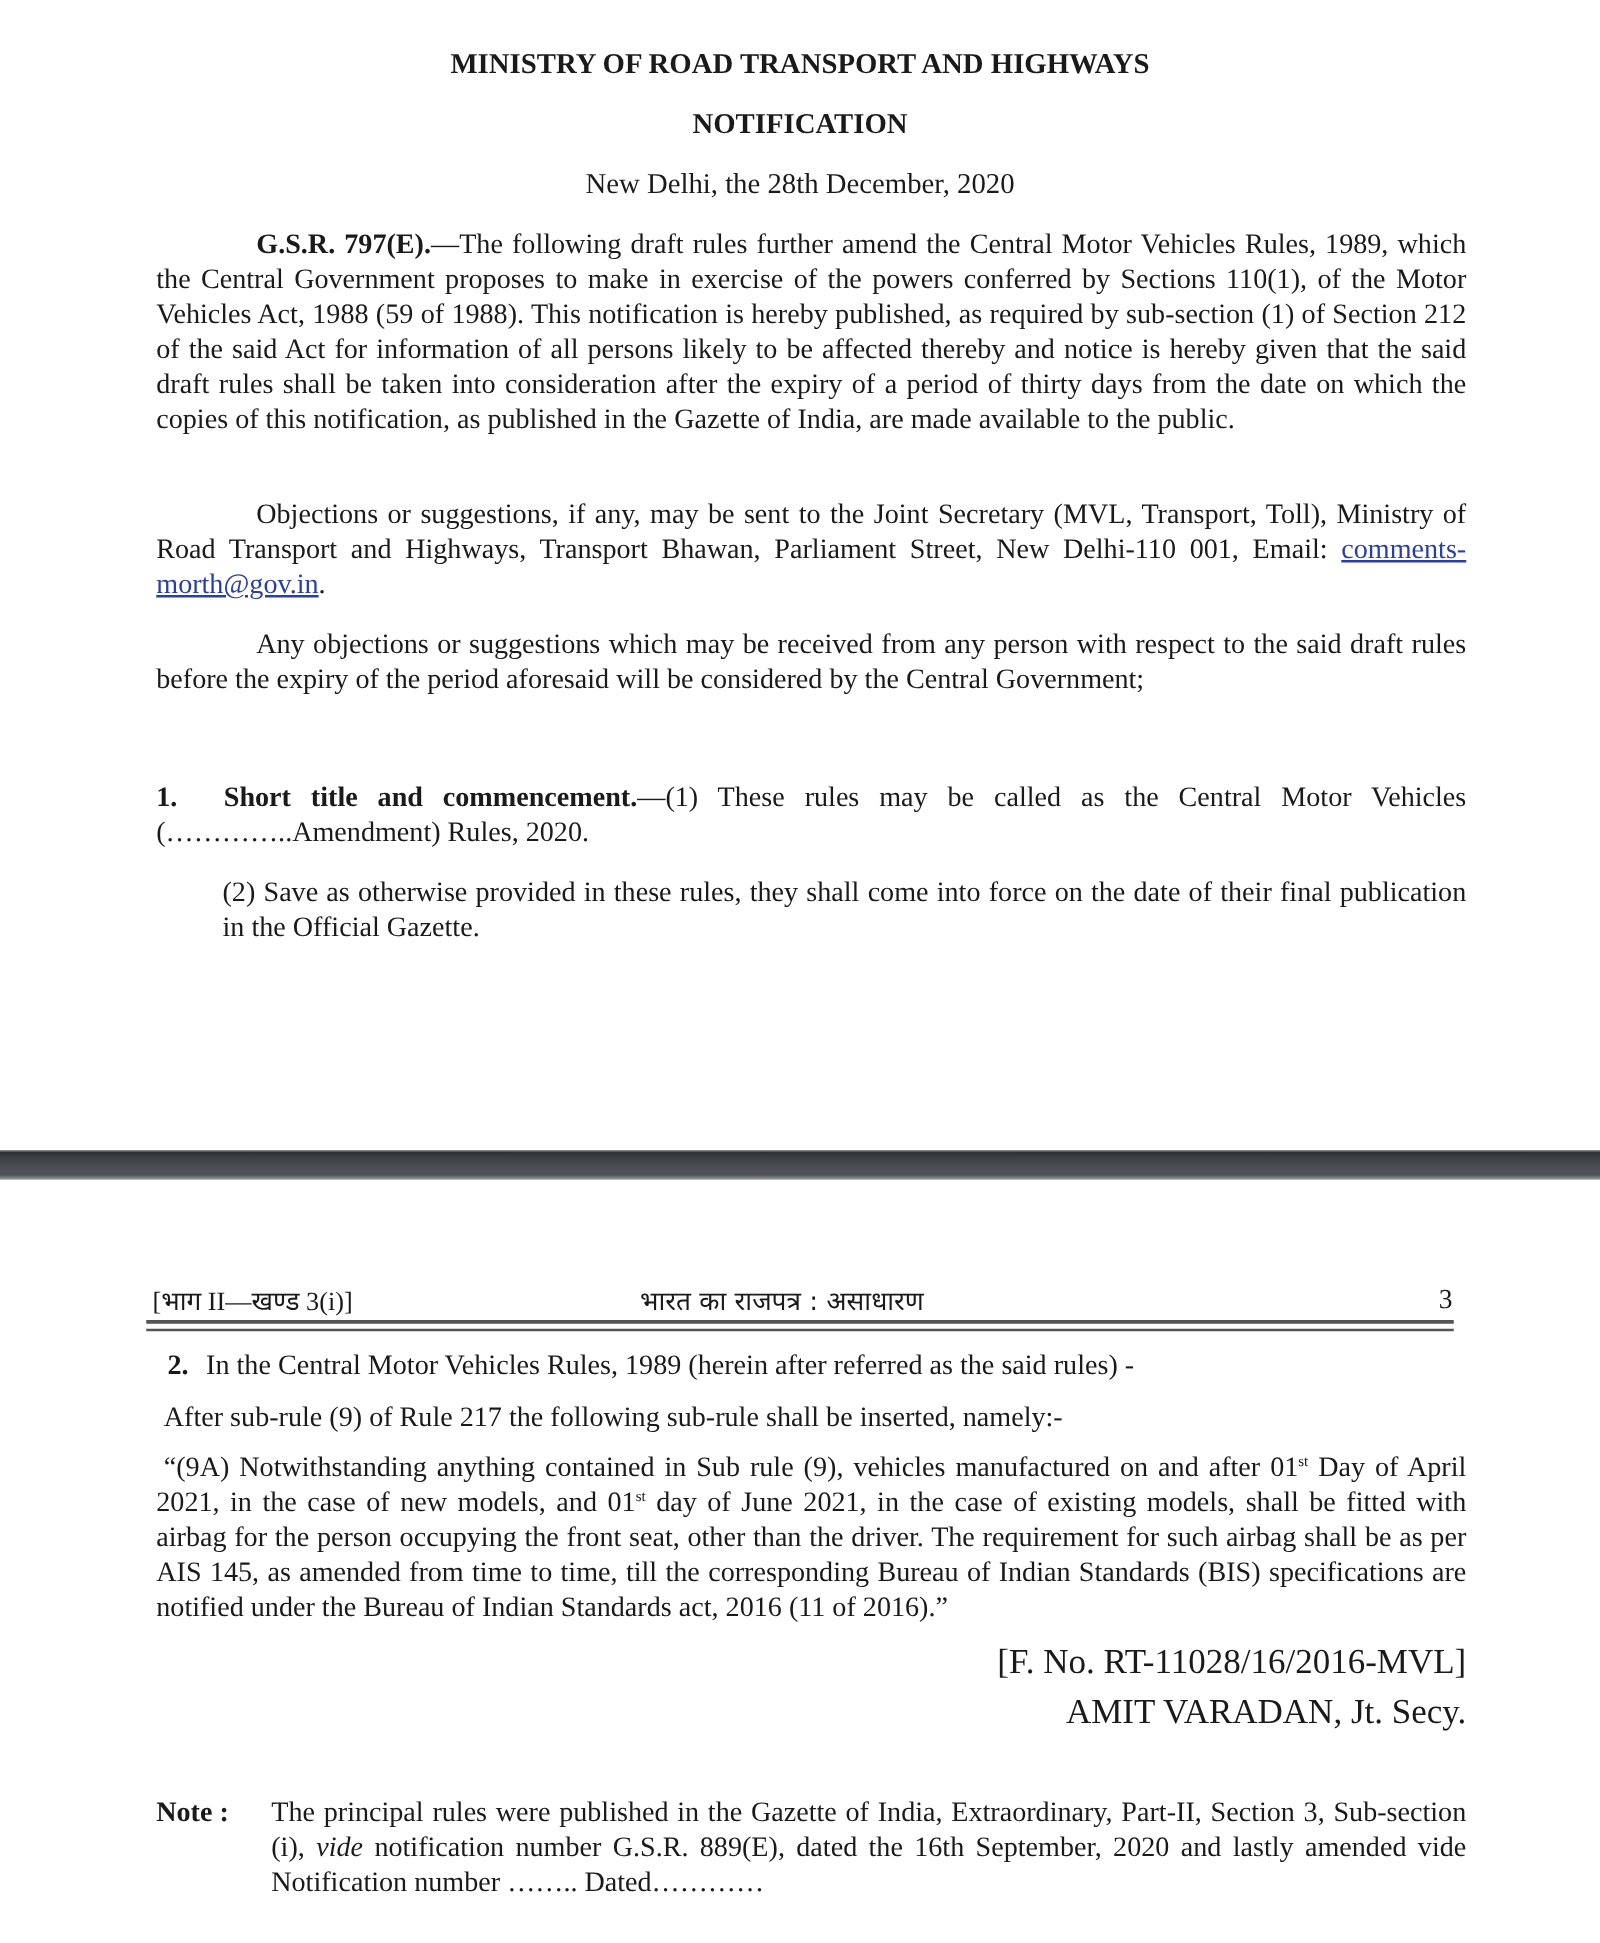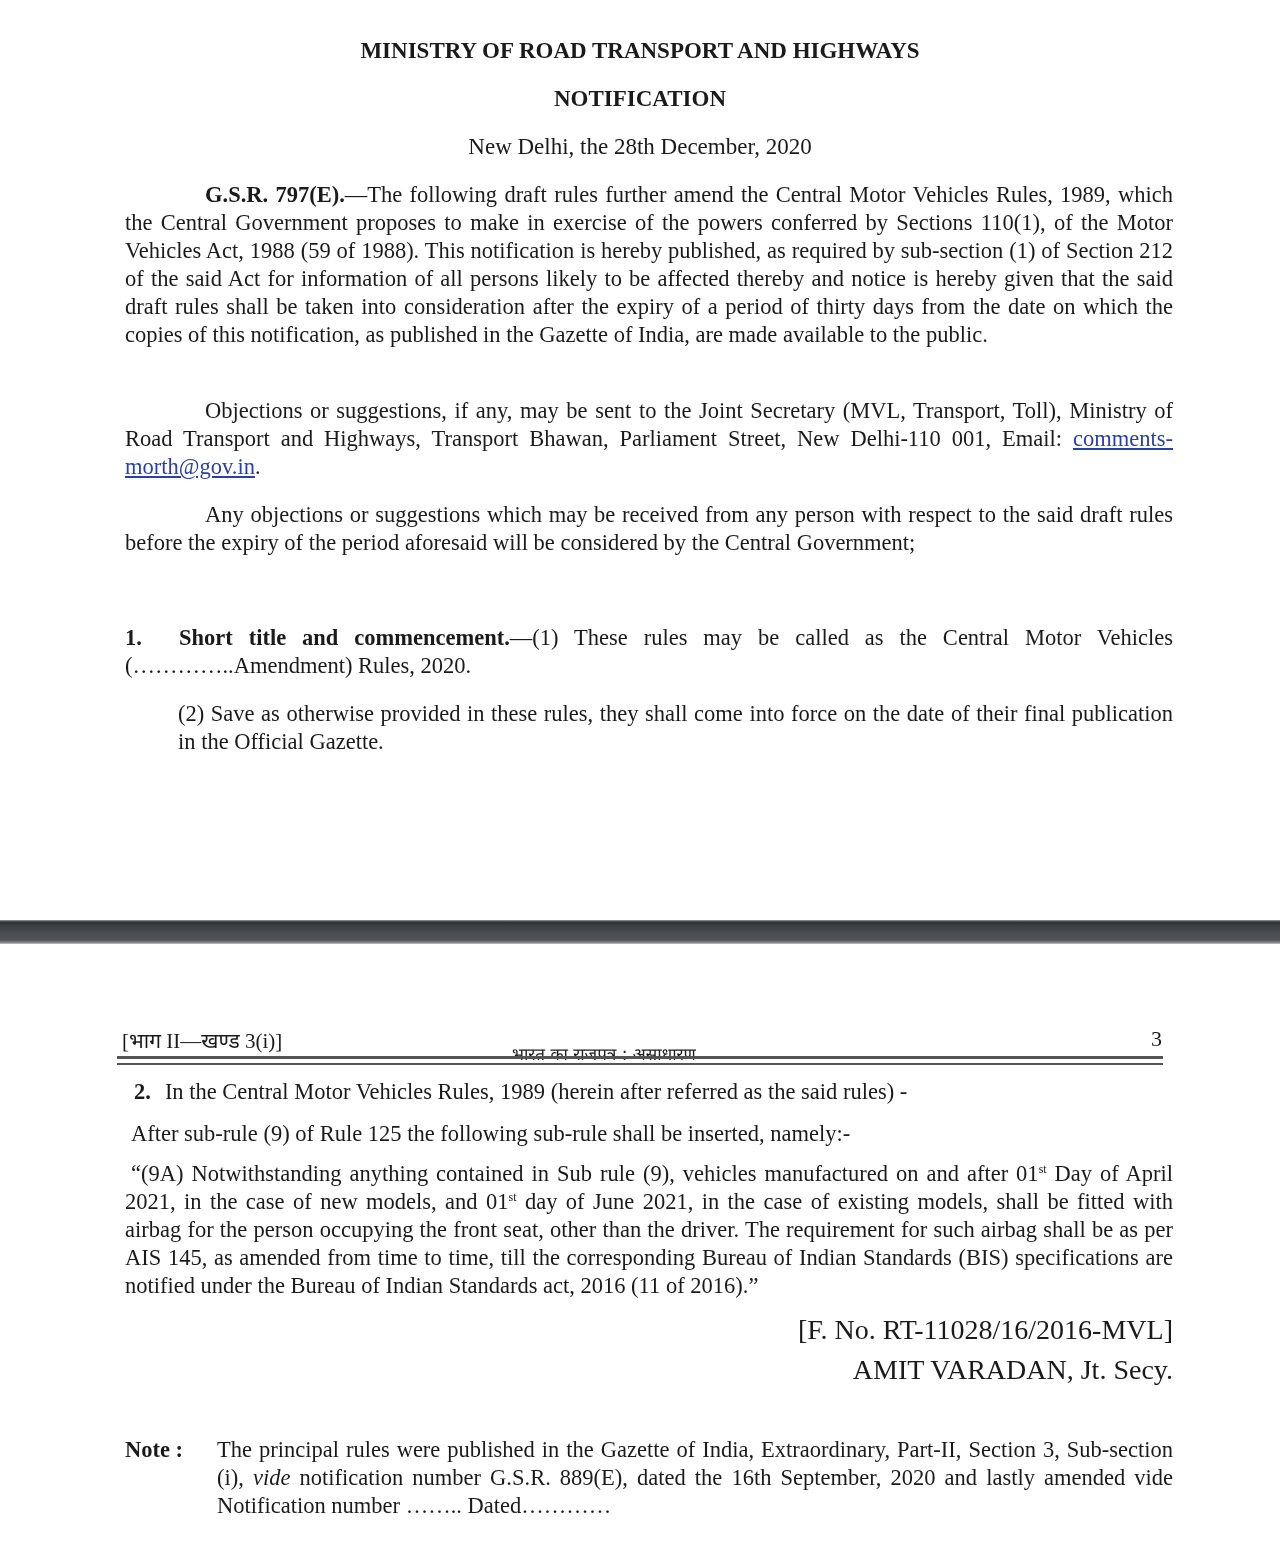--- a/index.html
+++ b/index.html
@@ -15,21 +15,21 @@
   .para { left: 125px; width: 1048px; font-size: 22.5px; line-height: 28px; text-align: justify; text-align-last: left; }
   .indent { text-indent: 80px; }
   .bold { font-weight: bold; }
   a.link { color: #2a3fa6; text-decoration: underline; }
   .draft-title { top: 576px; font-size: 23px; font-weight: bold; text-decoration: underline; text-underline-offset: 4px; }
   .rule-num { font-weight: bold; display: inline-block; width: 54px; }
   .divider { position: absolute; left: 0; top: 920px; width: 1280px; height: 24px;
              background: linear-gradient(#9a9c9e 0px, #2f3235 2px, #3c4043 6px, #4b4f52 14px, #50545a 20px, #8e9092 23px, #d8d8d8 24px); }
   .gz-header { left: 122px; width: 1040px; top: 1026px; height: 30px; font-size: 21px; }
   .gz-left { position: absolute; left: 0; top: 0; }
-  .gz-mid { position: absolute; left: 390px; top: 16px; font-family: "DejaVu Sans", sans-serif; font-size: 17px; }
+  .gz-mid { position: absolute; left: 390px; top: 0; font-family: "DejaVu Sans", sans-serif; font-size: 21px; }
   .gz-right { position: absolute; right: 0; top: 0; font-size: 22px; }
   .double-rule { position: absolute; left: 117px; width: 1046px; top: 1056px; height: 9px;
                  border-top: 3px solid #555; border-bottom: 2px solid #555; box-sizing: border-box; }
   .signature { right: 107px; text-align: center; font-size: 28px; }
   sup { font-size: 12px; line-height: 0; }
   .note-label { font-weight: bold; position: absolute; left: 0; top: 0; }
   .note-body { margin-left: 92px; }
 </style>
 </head>
 <body>
@@ -63,21 +63,21 @@
   <span class="gz-left">[भाग II—खण्ड 3(i)]</span>
   <span class="gz-mid">भारत का राजपत्र : असाधारण</span>
   <span class="gz-right">3</span>
 </div>
 <div class="double-rule"></div>
 
 <div class="abs para" style="top:1078px; left:134px; width:1040px;">
   <span style="font-weight:bold; margin-right:14px;">2.</span><span>In the Central Motor Vehicles Rules, 1989 (herein after referred as the said rules) -</span>
 </div>
 
-<div class="abs para" style="top:1120px; left:131px;">After sub-rule (9) of Rule 125 the following sub-rule shall be inserted, namely:-</div>
+<div class="abs para" style="top:1120px; left:131px;">After sub-rule (9) of Rule 217 the following sub-rule shall be inserted, namely:-</div>
 
 <div class="abs para" style="top:1160px;">
   <span style="padding-left:6px;">“(9A) Notwithstanding anything contained in Sub rule (9), vehicles manufactured on and after 01</span><sup>st</sup><span> Day of April 2021, in the case of new models, and 01</span><sup>st</sup><span> day of June 2021, in the case of existing models, shall be fitted with airbag for the person occupying the front seat, other than the driver. The requirement for such airbag shall be as per AIS 145, as amended from time to time, till the corresponding  Bureau of Indian Standards (BIS) specifications are notified under the Bureau of Indian Standards act, 2016 (11 of 2016).”</span>
 </div>
 
 <div class="abs signature" style="top:1314px;">[F. No. RT-11028/16/2016-MVL]</div>
 <div class="abs signature" style="top:1354px;">AMIT VARADAN, Jt. Secy.</div>
 
 <div class="abs para" style="top:1436px; position:absolute;">
   <span class="note-label">Note :</span>

